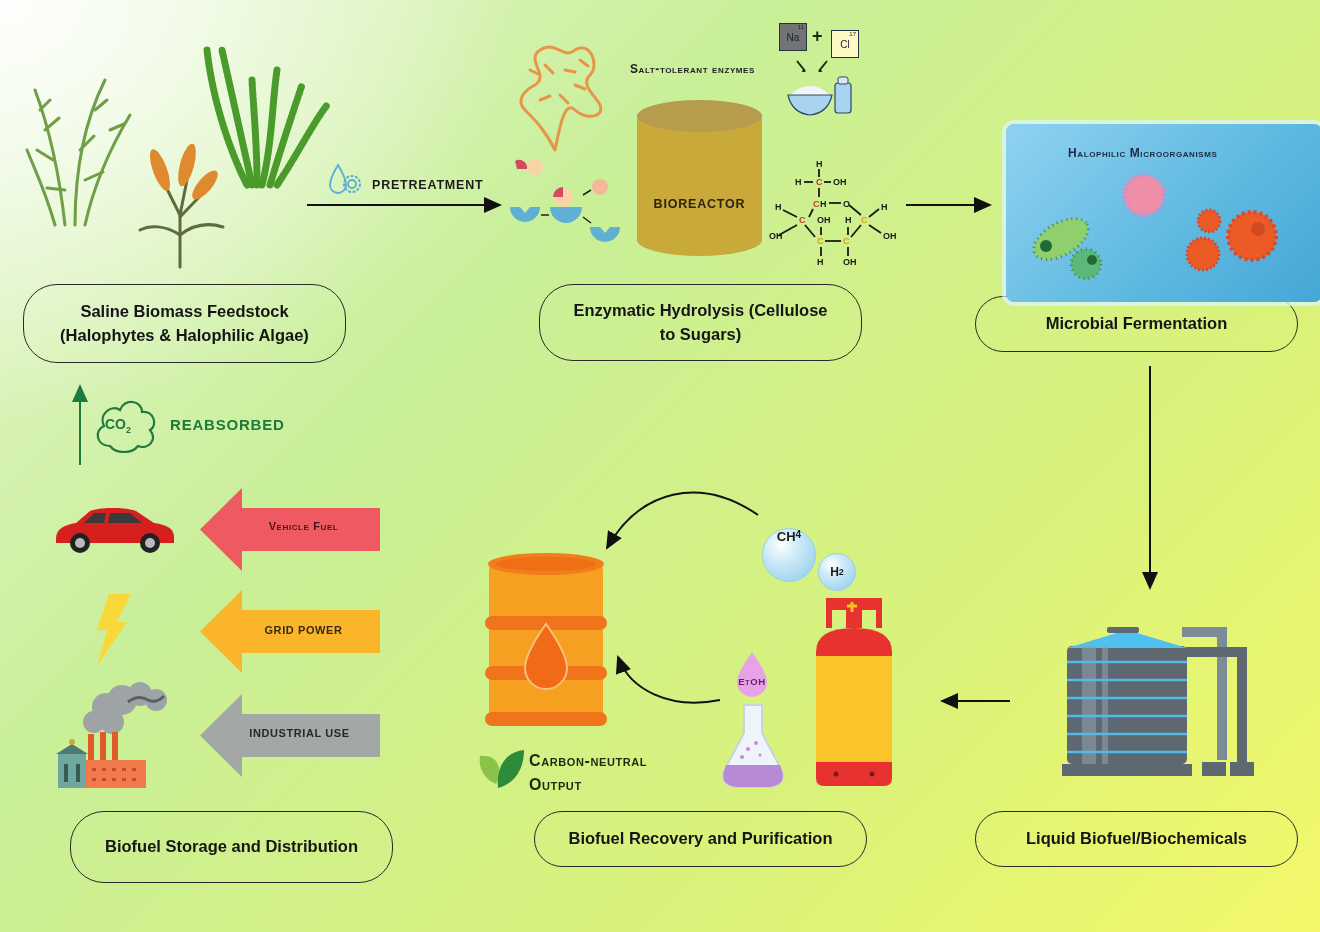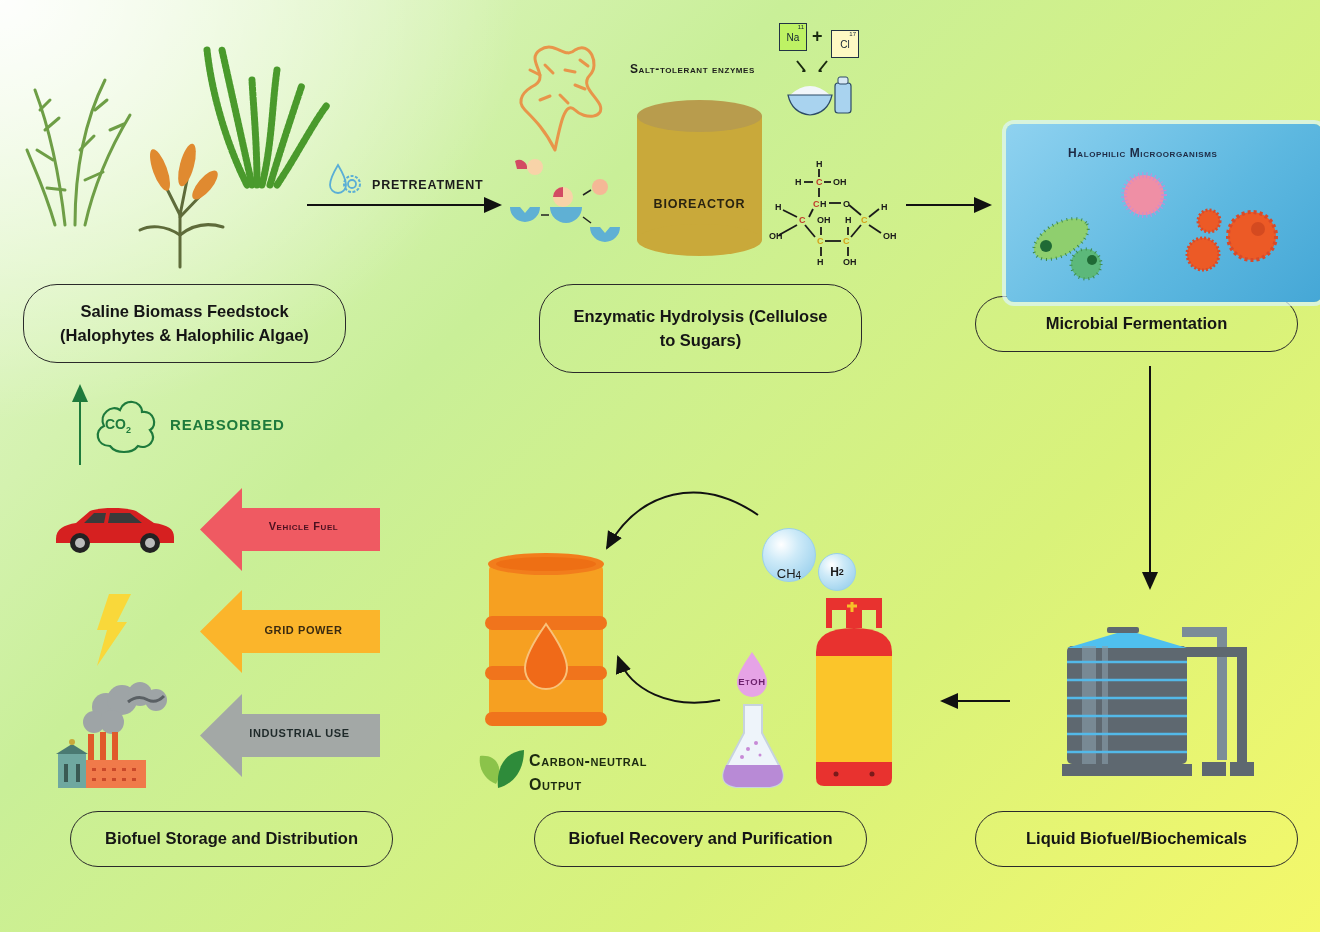--- a/index.html
+++ b/index.html
@@ -23,38 +23,38 @@
   .arrow-label { position:absolute; font-size:11px; font-weight:bold; color:#3b1a1a; letter-spacing:0.6px; }
 </style>
 </head>
 <body>
 
 <div class="stage" style="left:23px;top:284px;width:323px;height:79px;flex-direction:column;">
   <span>Saline Biomass Feedstock</span>
   <span>(Halophytes &amp; Halophilic Algae)</span>
 </div>
 
-<div class="stage" style="left:539px;top:284px;width:323px;height:89px;flex-direction:column;">
+<div class="stage" style="left:539px;top:284px;width:323px;height:77px;flex-direction:column;">
   <span>Enzymatic Hydrolysis (Cellulose</span>
   <span>to Sugars)</span>
 </div>
 
 <div class="stage" style="left:975px;top:296px;width:323px;height:56px;">
   <span>Microbial Fermentation</span>
 </div>
 
 <div class="stage" style="left:975px;top:811px;width:323px;height:56px;">
   <span>Liquid Biofuel/Biochemicals</span>
 </div>
 
 <div class="stage" style="left:534px;top:811px;width:333px;height:56px;">
   <span>Biofuel Recovery and Purification</span>
 </div>
 
-<div class="stage" style="left:70px;top:811px;width:323px;height:56px;">
+<div class="stage" style="left:70px;top:811px;width:323px;height:72px;">
   <span>Biofuel Storage and Distribution</span>
 </div>
 
 <svg style="left:0;top:0;width:1320px;height:932px;" viewBox="0 0 1320 932">
   <defs>
     <marker id="ah" markerWidth="10" markerHeight="10" refX="8" refY="5" orient="auto">
       <path d="M0,1 L9,5 L0,9 z" fill="#111"></path>
     </marker>
     <marker id="ahg" markerWidth="10" markerHeight="10" refX="8" refY="5" orient="auto">
       <path d="M0,1 L9,5 L0,9 z" fill="#1e7a3c"></path>
@@ -123,21 +123,21 @@
 
 <svg style="left:505px;top:30px;width:105px;height:125px;" viewBox="0 0 105 125">
   <g fill="none" stroke="#e8954a" stroke-width="3" stroke-linecap="round">
     <path d="M50,120 C40,100 30,90 20,80 C10,70 20,60 30,55 C45,45 20,30 35,20 C50,10 60,30 70,20 C85,10 95,35 85,45 C75,55 90,65 95,75 C100,88 80,90 70,80 C60,70 55,95 50,120"></path>
     <path d="M25,40 l10,5 M40,35 l8,8 M60,40 l10,2 M70,55 l10,4 M35,70 l10,-4 M55,65 l8,8 M75,30 l8,6"></path>
   </g>
 </svg>
 
 <div class="abs smallcaps" style="left:630px;top:62px;font-size:12px;color:#1c1c1c;">Salt-tolerant enzymes</div>
 
-<div class="abs" style="left:779px;top:23px;width:28px;height:28px;background:#bef264;border:1.5px solid #234;box-sizing:border-box;display:flex;align-items:center;justify-content:center;font-size:10px;color:#123;">
+<div class="abs" style="left:779px;top:23px;width:28px;height:28px;background:#737373;border:1.5px solid #234;box-sizing:border-box;display:flex;align-items:center;justify-content:center;font-size:10px;color:#123;">
   <span>Na</span>
   <span style="position:absolute;top:0;right:2px;font-size:6px;">11</span>
 </div>
 <div class="abs" style="left:812px;top:26px;font-size:18px;font-weight:bold;color:#1a2a10;">+</div>
 <div class="abs" style="left:831px;top:30px;width:28px;height:28px;background:#fef9c3;border:1.5px solid #234;box-sizing:border-box;display:flex;align-items:center;justify-content:center;font-size:10px;color:#123;">
   <span>Cl</span>
   <span style="position:absolute;top:0;right:2px;font-size:6px;">17</span>
 </div>
 <svg style="left:785px;top:55px;width:72px;height:65px;" viewBox="0 0 72 65">
   <path d="M12,6 l8,10 M42,6 l-8,10" stroke="#1a2a10" stroke-width="2"></path>
@@ -247,21 +247,21 @@
 
 <svg style="left:478px;top:746px;width:48px;height:44px;" viewBox="0 0 48 44">
   <path d="M2,10 C20,8 26,24 18,38 C8,34 0,24 2,10z" fill="#8bc34a"></path>
   <path d="M46,4 C28,6 18,20 20,42 C36,38 46,24 46,4z" fill="#2e8b3a"></path>
 </svg>
 <div class="abs smallcaps" style="left:529px;top:749px;font-size:16px;color:#1c2a10;line-height:24px;">
   <div>Carbon-neutral</div>
   <div>Output</div>
 </div>
 
-<div class="abs" style="left:762px;top:528px;width:52px;height:52px;border-radius:50%;background:radial-gradient(circle at 35% 30%,#ffffff 0%,#cdeaf8 35%,#8cc9ea 100%);border:1px solid #9ad0ec;display:flex;align-items:flex-end;justify-content:center;font-size:13px;font-weight:normal;color:#1a1a1a;">
+<div class="abs" style="left:762px;top:528px;width:52px;height:52px;border-radius:50%;background:radial-gradient(circle at 35% 30%,#ffffff 0%,#cdeaf8 35%,#8cc9ea 100%);border:1px solid #9ad0ec;display:flex;align-items:flex-start;justify-content:center;font-size:13px;font-weight:bold;color:#1a1a1a;">
   <span>CH</span>
     <sub style="font-size:10px;">4</sub>
 </div>
 <div class="abs" style="left:818px;top:553px;width:36px;height:36px;border-radius:50%;background:radial-gradient(circle at 35% 30%,#ffffff 0%,#cdeaf8 35%,#8cc9ea 100%);border:1px solid #9ad0ec;display:flex;align-items:center;justify-content:center;font-size:12px;font-weight:bold;color:#1a1a1a;">
   <span>H</span>
     <sub style="font-size:9px;">2</sub>
 </div>
 
 <svg style="left:812px;top:596px;width:84px;height:192px;" viewBox="0 0 84 192">
   <path d="M14,2 l56,0 l0,30 l-6,0 l0,-18 l-14,0 l0,18 l-16,0 l0,-18 l-14,0 l0,18 l-6,0z" fill="#e8322f"></path>

